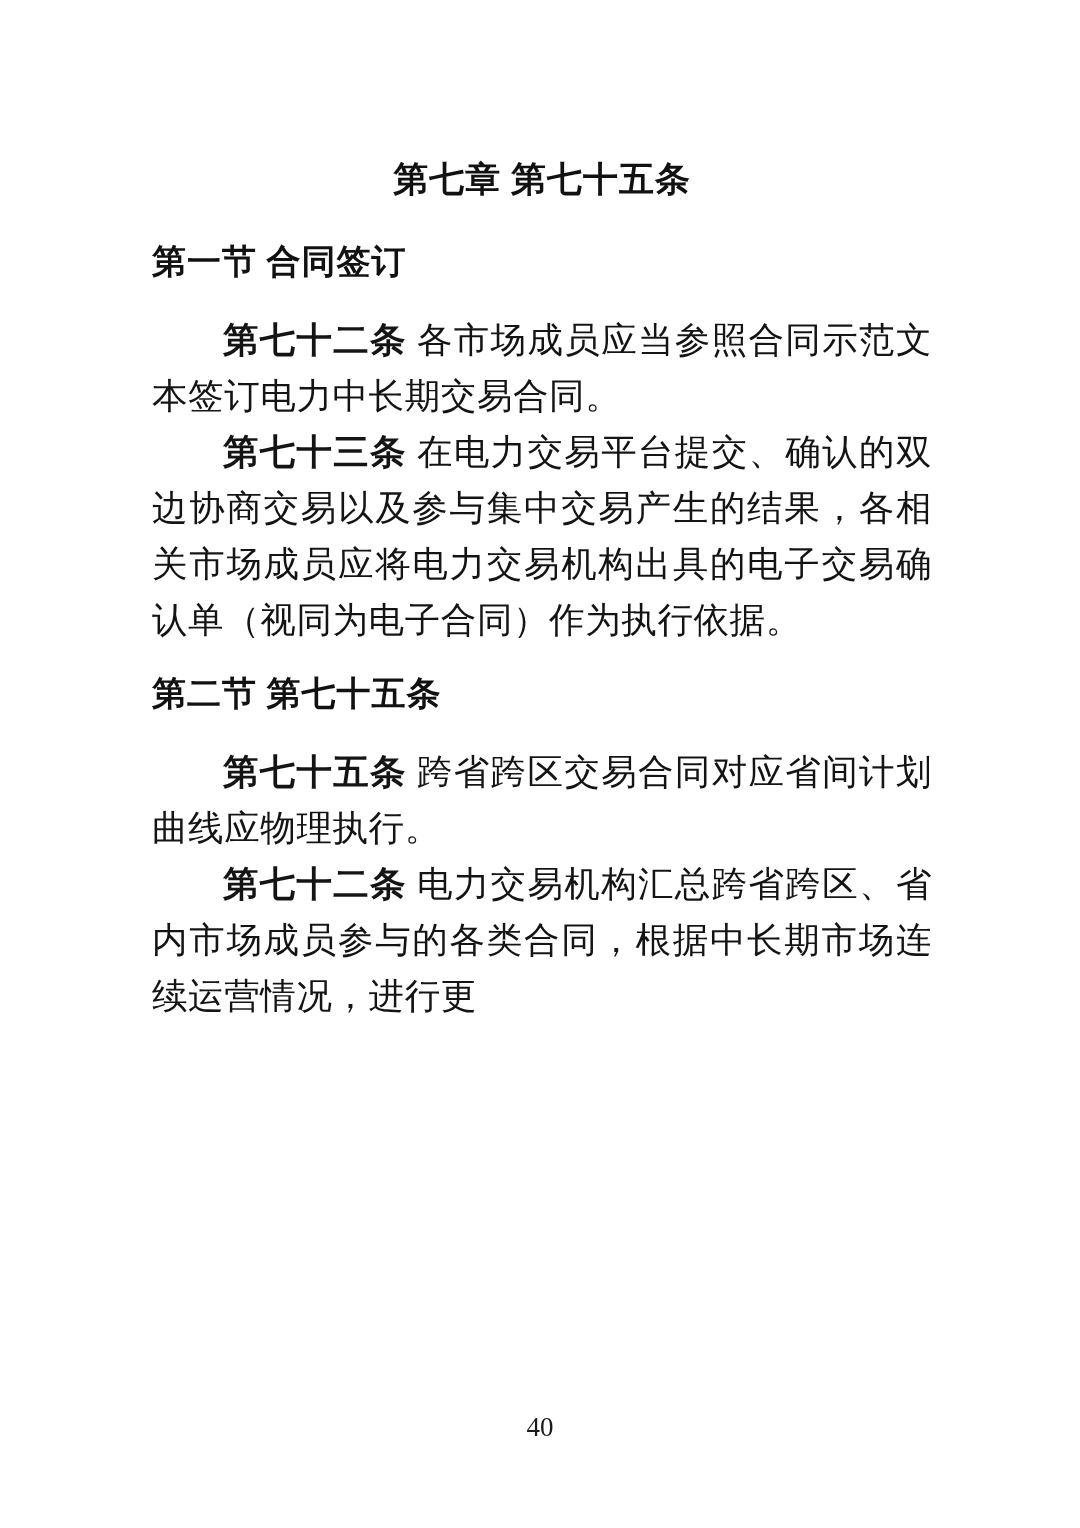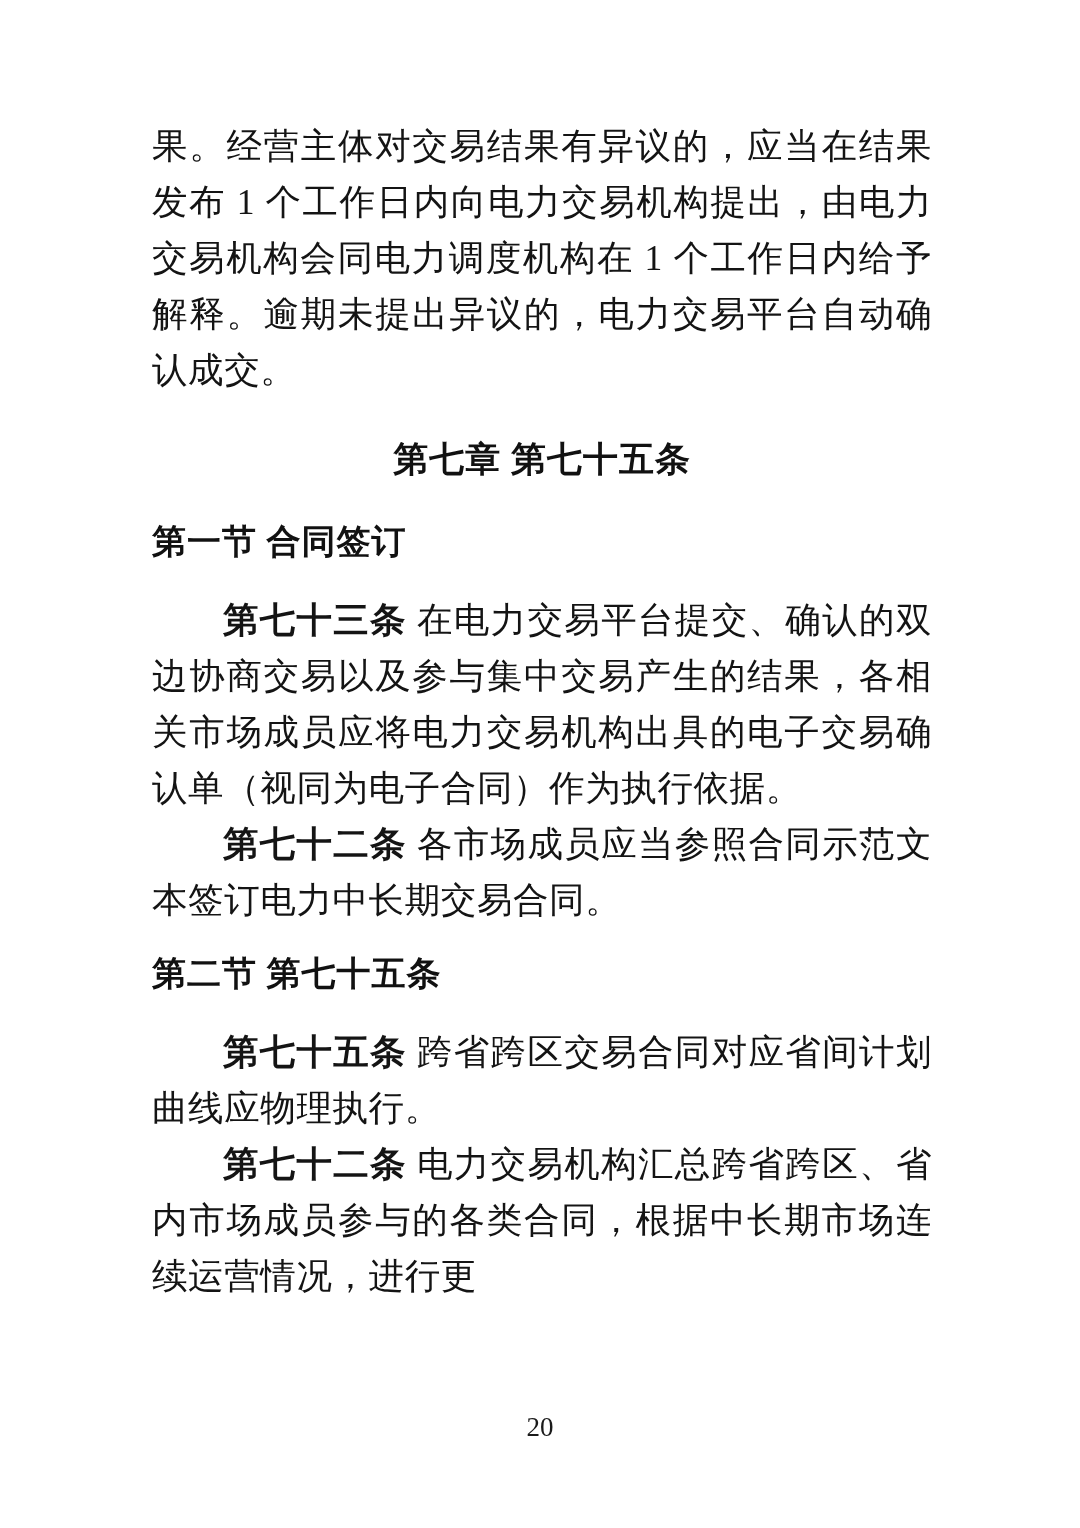--- a/index.html
+++ b/index.html
@@ -71,34 +71,33 @@
     color: #1a1a1a;
   }
 </style>
 </head>
 <body>
 
 <div class="page">
 
   <div class="content">
 
-    <p class="para">果。经营主体对交易结果有异议的，应当在结果发布 1 个工作日内向电力交易机构提出，由电力交易机构会同电力调度机构在 1 个工作日内给予解释。逾期未提出异议的，电力交易平台自动确认成交。</p>
 
     <h2 class="chapter-title">第七章  第七十五条</h2>
 
     <h3 class="section-title">第一节  合同签订</h3>
 
+    <p class="para indent"><span class="art-label">第七十二条</span><span> 各市场成员应当参照合同示范文本签订电力中长期交易合同。</span></p>
+
     <p class="para indent"><span class="art-label">第七十三条</span><span> 在电力交易平台提交、确认的双边协商交易以及参与集中交易产生的结果，各相关市场成员应将电力交易机构出具的电子交易确认单（视同为电子合同）作为执行依据。</span></p>
-
-    <p class="para indent"><span class="art-label">第七十二条</span><span> 各市场成员应当参照合同示范文本签订电力中长期交易合同。</span></p>
 
 
     <h3 class="section-title">第二节  第七十五条</h3>
 
     <p class="para indent"><span class="art-label">第七十五条</span><span> 跨省跨区交易合同对应省间计划曲线应物理执行。</span></p>
 
     <p class="para indent"><span class="art-label">第七十二条</span><span> 电力交易机构汇总跨省跨区、省内市场成员参与的各类合同，根据中长期市场连续运营情况，进行更</span></p>
 
   </div>
 
-  <div class="page-number">20</div>
+  <div class="page-number">40</div>
 
 </div>
 
 </body></html>

